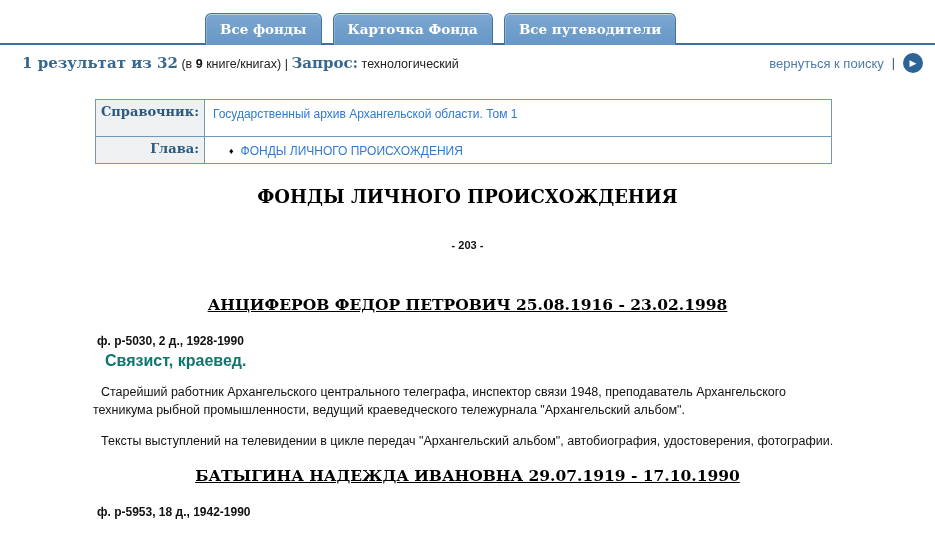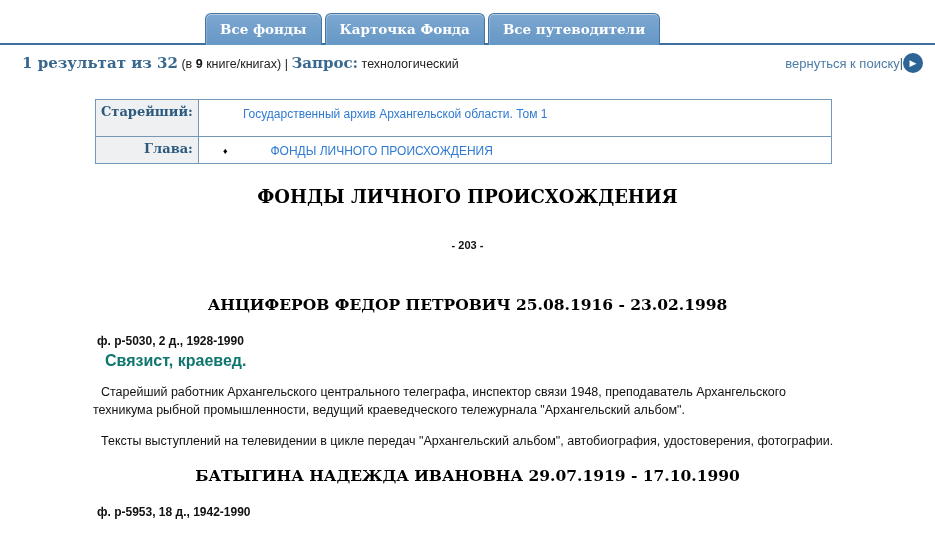--- a/index.html
+++ b/index.html
@@ -12,21 +12,21 @@
   }
 
   
   .tabbar { position: relative; height: 45px; }
   .tabbar-line {
     position: absolute; left: 0; right: 0; bottom: 0;
     height: 2px; background: #3d6f9f;
   }
   .tabs {
     position: absolute; left: 205px; bottom: 0;
-    display: flex; align-items: flex-end; gap: 3px;
+    display: flex; align-items: flex-end; gap: 11px;
   }
   .tab {
     font-family: "DejaVu Serif", serif;
     font-weight: bold; font-size: 13.5px;
     color: #ffffff;
     background: linear-gradient(#7ca7d1, #6697c5);
     border: 1px solid #44749f; border-bottom: none;
     border-radius: 6px 6px 0 0;
     padding: 7px 14px 8px 14px;
     box-shadow: inset 0 1px 0 rgba(255,255,255,.45), inset 1px 0 0 rgba(255,255,255,.2);
@@ -51,21 +51,21 @@
     font-size: 12.5px;
   }
   .results-left { white-space: nowrap; }
   .blue-serif {
     font-family: "DejaVu Serif", serif;
     font-weight: bold; font-size: 15px;
     color: #38688f;
   }
   .plain { color: #222222; }
   .plain b { color: #111111; }
-  .results-right { white-space: nowrap; display: flex; align-items: center; padding-right: 4px; }
+  .results-right { white-space: nowrap; display: flex; align-items: center; gap: 8px; padding-right: 4px; }
   .back-link { color: #4c7ca8; font-size: 13px; text-decoration: none; cursor: pointer; }
   .pipe { color: #33536f; }
   .fwd-btn {
     width: 20px; height: 20px; border-radius: 50%;
     background: #2d6496; border: none;
     color: #ffffff; font-size: 9px; line-height: 20px;
     text-align: center; cursor: pointer; padding: 0;
     display: inline-block;
   }
 
@@ -83,21 +83,21 @@
     font-family: "DejaVu Serif", serif;
     font-weight: bold; font-size: 13px;
     color: #2c5a7e;
     padding: 4px 5px;
     vertical-align: top;
   }
   td.value-cell { padding: 4px 8px; vertical-align: top; }
   td.value-cell.tall { height: 37px; }
   td.value-cell.short { height: 25px; }
   .cell-link {
-    color: #2f7ad2; font-size: 12px; text-decoration: none; cursor: pointer; margin-left: 36px;
+    color: #2f7ad2; font-size: 12px; text-decoration: none; cursor: pointer;
   }
   .bullet { color: #000000; font-size: 9px; margin: 0 7px 0 16px; vertical-align: 1px; }
 
   
   .doc { margin: 0 93px; }
   .doc-title {
     margin-top: 22px;
     text-align: center;
     font-family: "DejaVu Serif", serif;
     font-weight: bold; font-size: 18px;
@@ -107,20 +107,21 @@
     margin-top: 32px;
     text-align: center;
     font-weight: bold; font-size: 11px;
     color: #111111;
   }
   .entry-heading {
     text-align: center;
     font-family: "DejaVu Serif", serif;
     font-weight: bold; font-size: 15.5px;
     color: #000000;
+    text-decoration: underline;
   }
   .h-entry1 { margin-top: 44px; }
   .h-entry2 { margin-top: 16px; }
   .fond-line { margin: 20px 0 0 4px; font-weight: bold; font-size: 12px; color: #111111; }
   .profession { margin: 4px 0 0 12px; font-weight: bold; font-size: 16px; color: #0f766e; }
   .para {
     margin: 13px 0 0 0;
     font-size: 12.5px; line-height: 1.45;
     color: #111111;
     text-indent: 8px;
@@ -151,21 +152,21 @@
   <div class="results-right">
     <a class="back-link">вернуться к поиску</a>
     <span class="pipe">|</span>
     <button class="fwd-btn"><span>▶</span></button>
   </div>
 </div>
 
 <table class="ref">
   <tbody>
       <tr>
-    <td class="label-cell">Старейший:</td>
+    <td class="label-cell">Справочник:</td>
     <td class="value-cell tall">
       <a class="cell-link">Государственный архив Архангельской области. Том 1</a>
     </td>
   </tr>
   <tr>
     <td class="label-cell">Глава:</td>
     <td class="value-cell short">
       <span class="bullet">♦</span><a class="cell-link">ФОНДЫ ЛИЧНОГО ПРОИСХОЖДЕНИЯ</a>
     </td>
   </tr>

